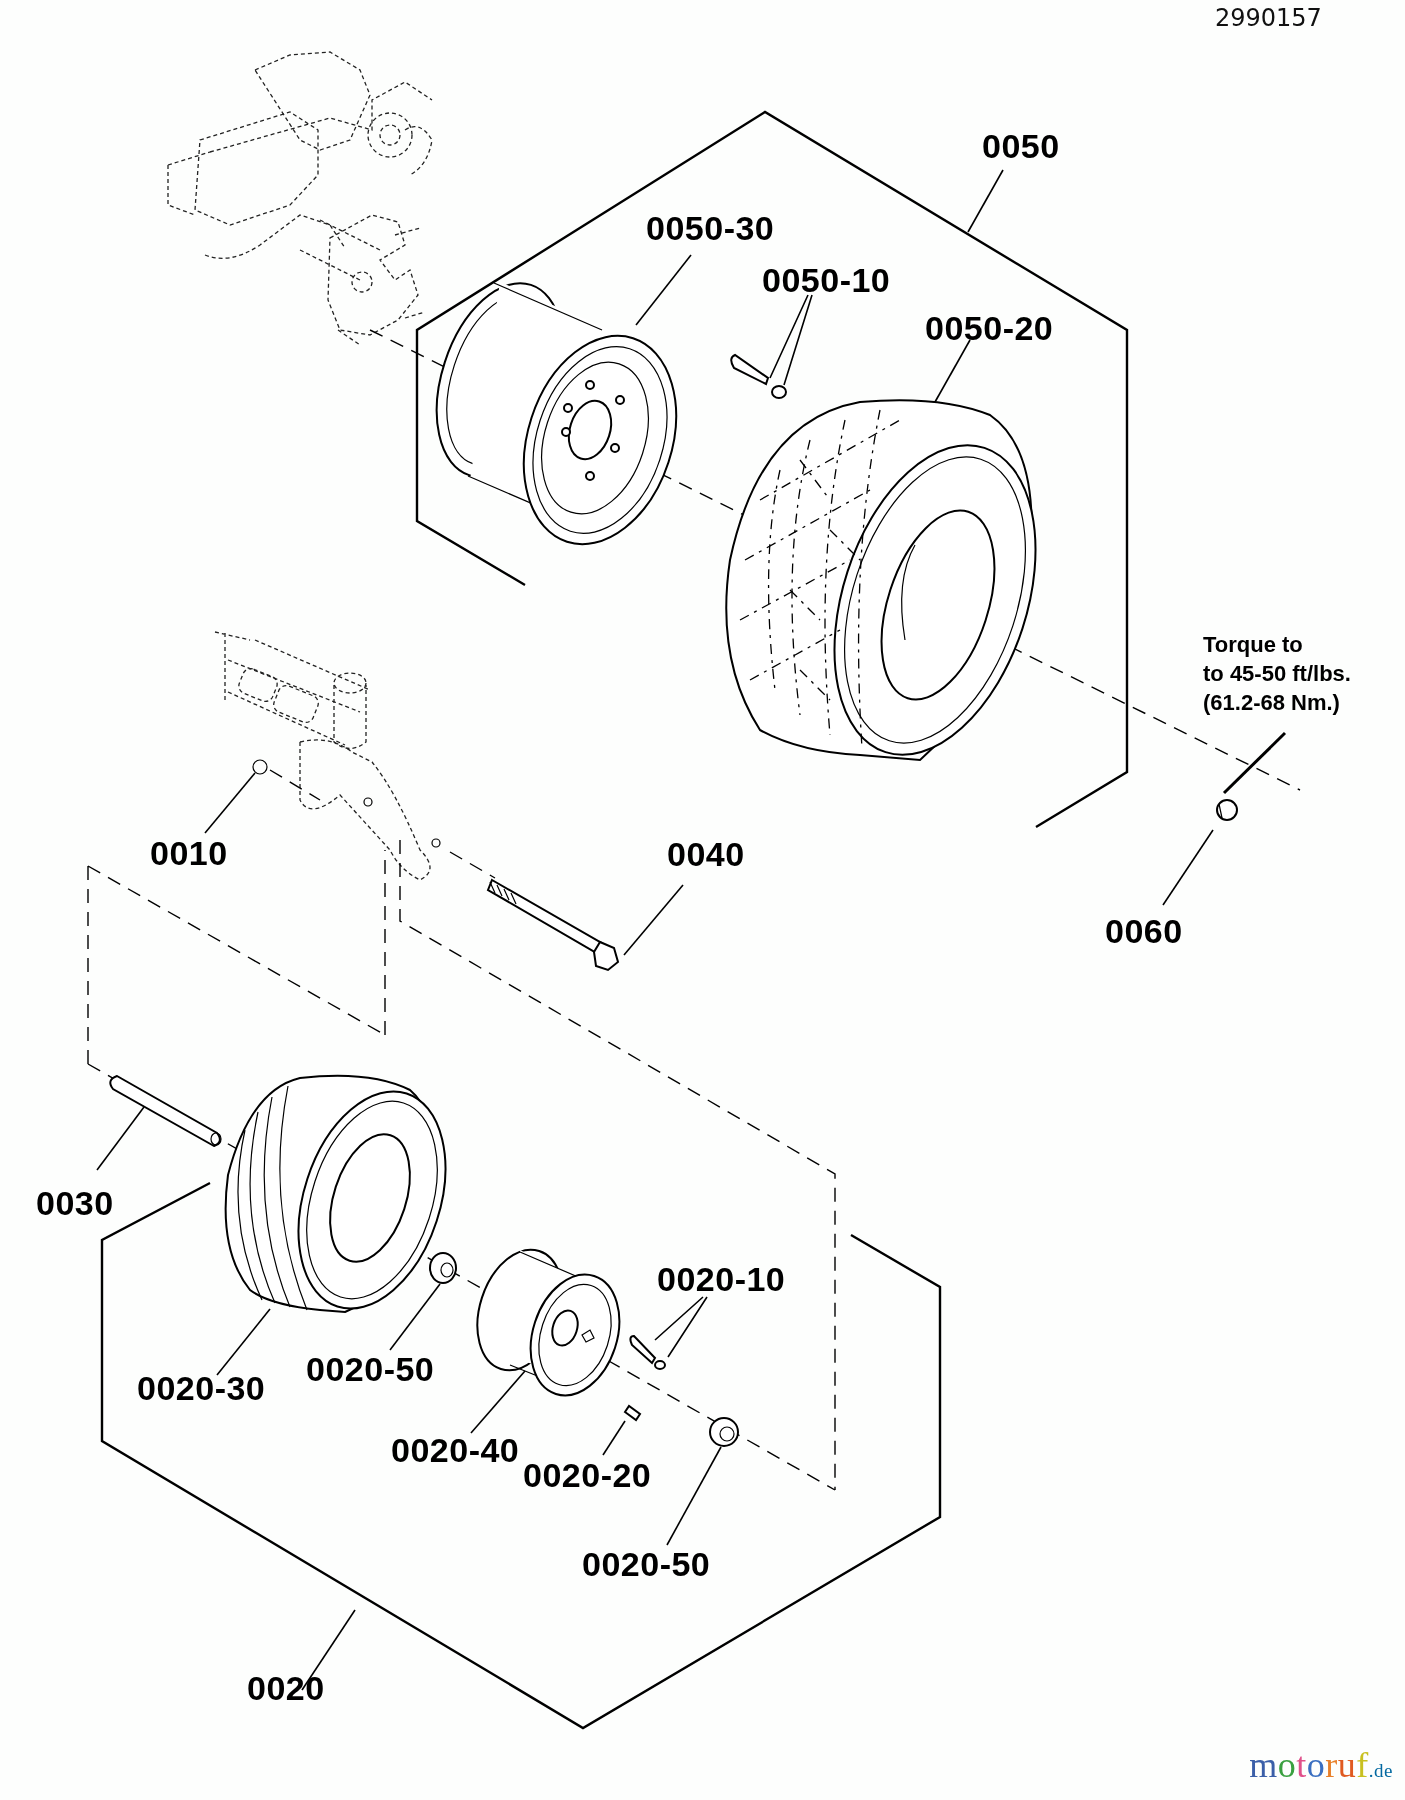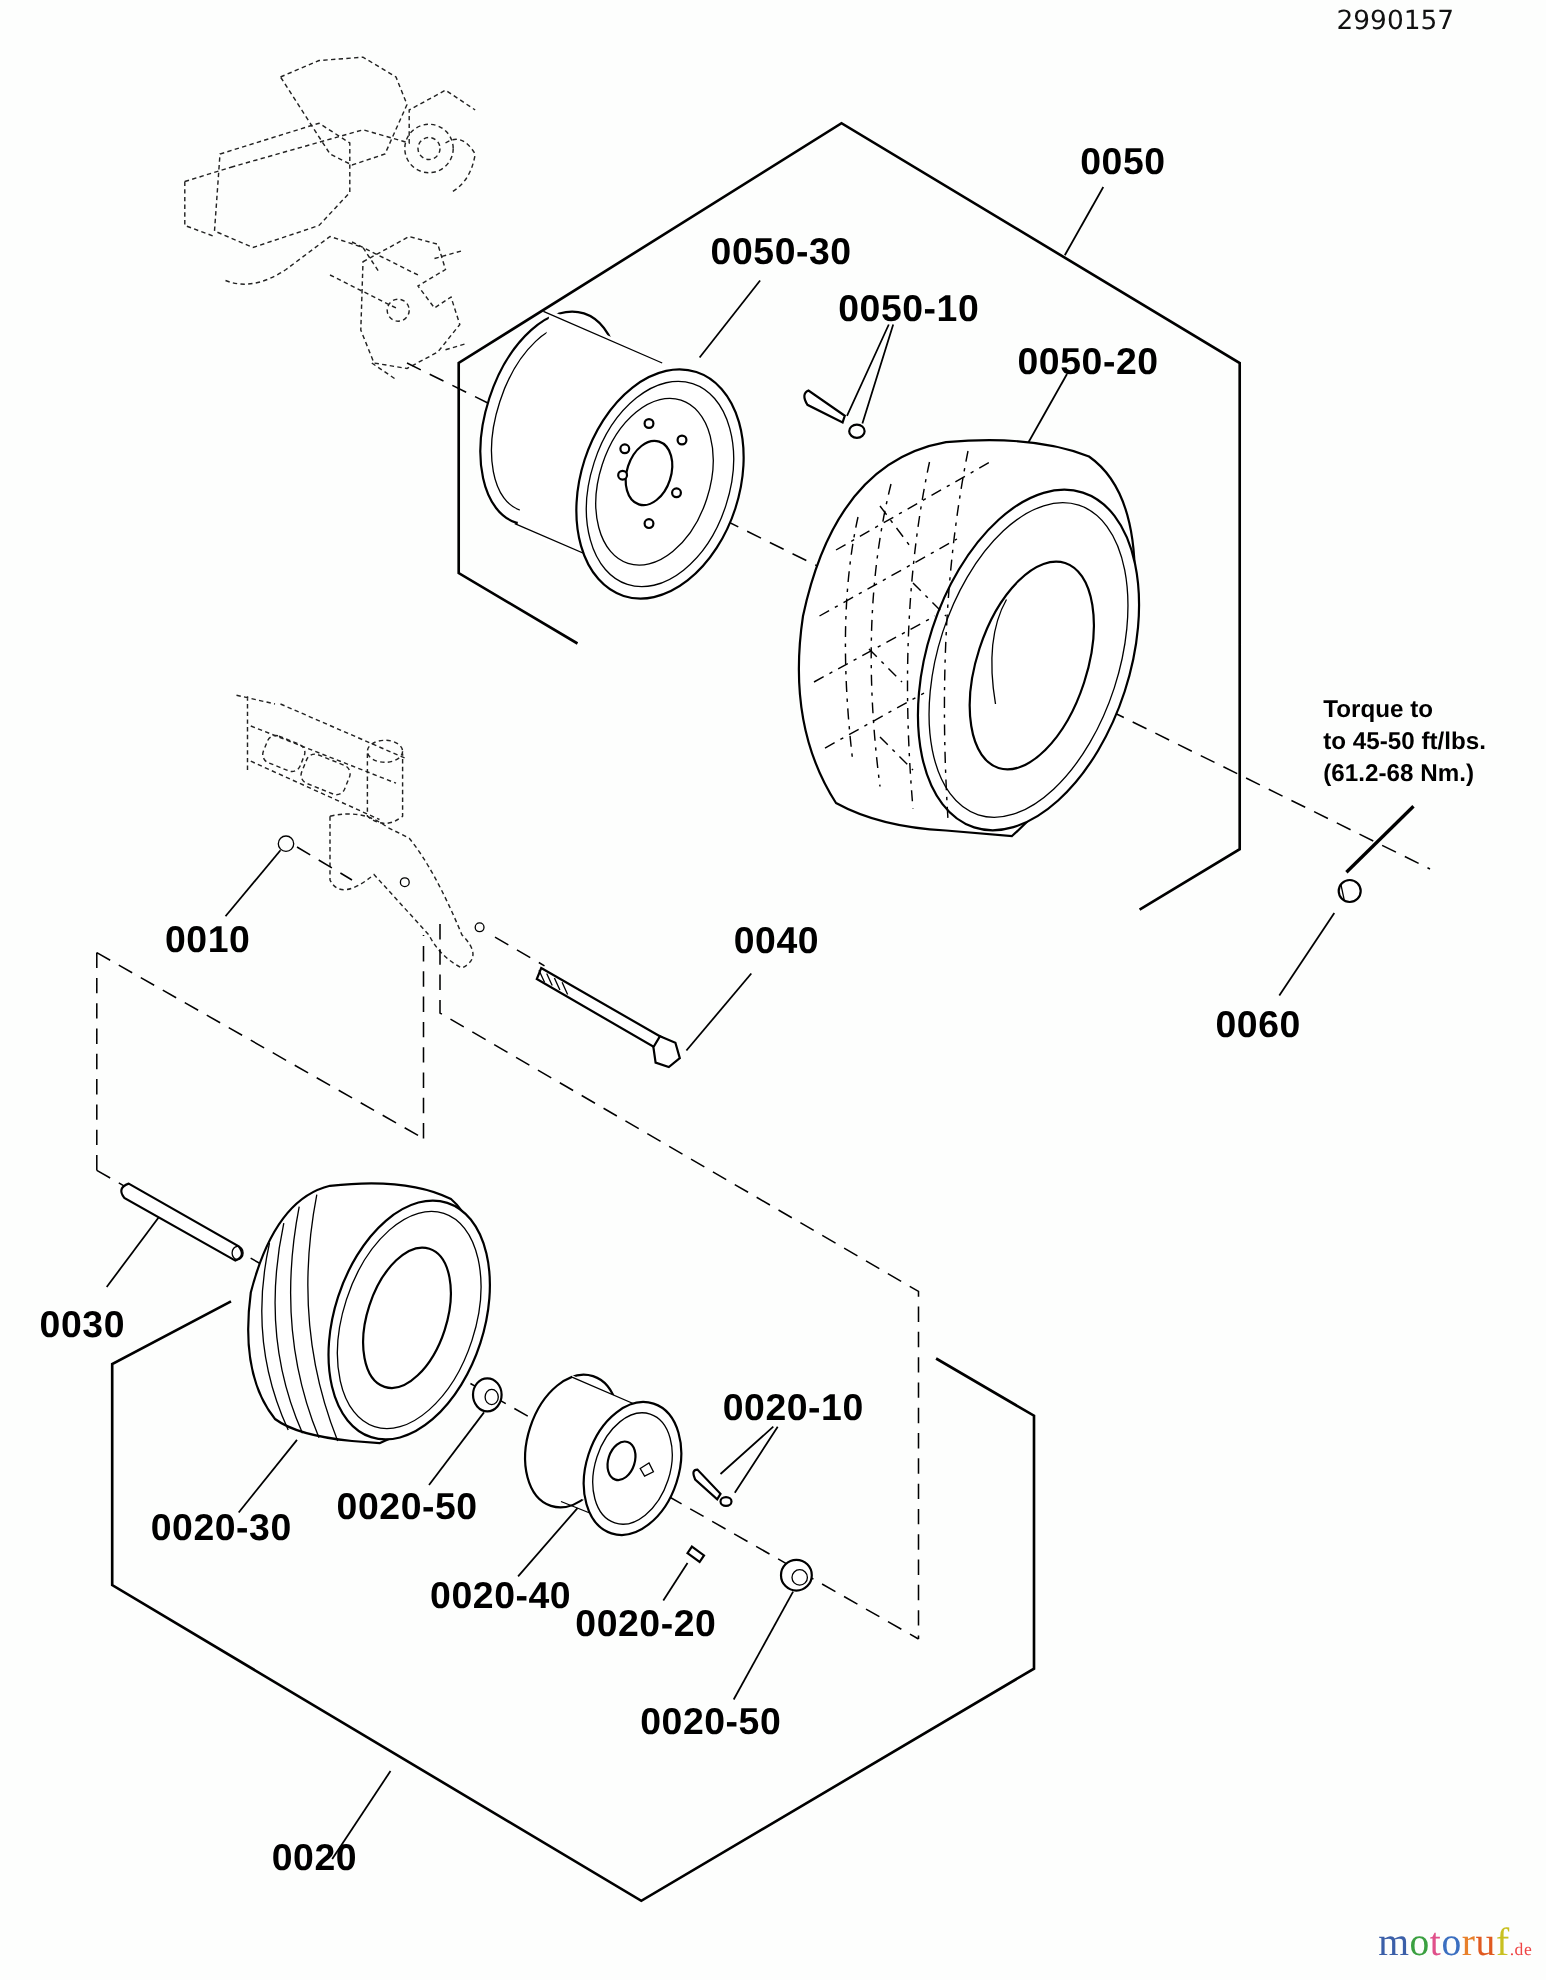--- a/index.html
+++ b/index.html
@@ -9,21 +9,21 @@
   .lbl-narrow { font-family: "Liberation Sans", sans-serif; font-weight: bold; font-size: 22px; fill: #000; }
   .docnum { font-family: "DejaVu Sans", sans-serif; font-size: 24px; fill: #111; }
   .frame { fill: none; stroke: #000; stroke-width: 2.4; }
   .leader { fill: none; stroke: #000; stroke-width: 1.6; }
   .dash { fill: none; stroke: #000; stroke-width: 1.4; stroke-dasharray: 14 9; }
   .part { fill: #fff; stroke: #000; stroke-width: 2; }
   .part-thin { fill: none; stroke: #000; stroke-width: 1.2; }
   .ghost { fill: none; stroke: #222; stroke-width: 1.3; stroke-dasharray: 4 3; }
   .tread { fill: none; stroke: #000; stroke-width: 1.3; stroke-dasharray: 10 6 3 6; }
   #logo { position: absolute; right: 12px; bottom: 14px; font-family: "Liberation Serif", serif; font-size: 36px; letter-spacing: 0.5px; }
-  #logo .de { font-size: 16px; color: #ef4444; text-align: right; }
+  #logo .de { font-size: 19px; color: #0369a1; text-align: right; }
 </style>
 </head>
 <body>
 
 <svg id="diagram" viewBox="0 0 1405 1800" xmlns="http://www.w3.org/2000/svg">
 
   <text class="docnum" x="1215" y="26">2990157</text>
 
   <g>
     <path class="ghost" d="M168,165 L168,205 L195,215 M168,165 L210,152 M210,152 L330,118 L372,130 L372,100 L405,82 L432,100"></path>

